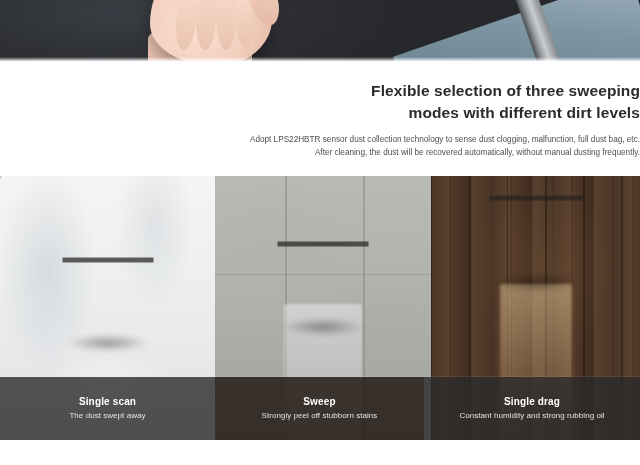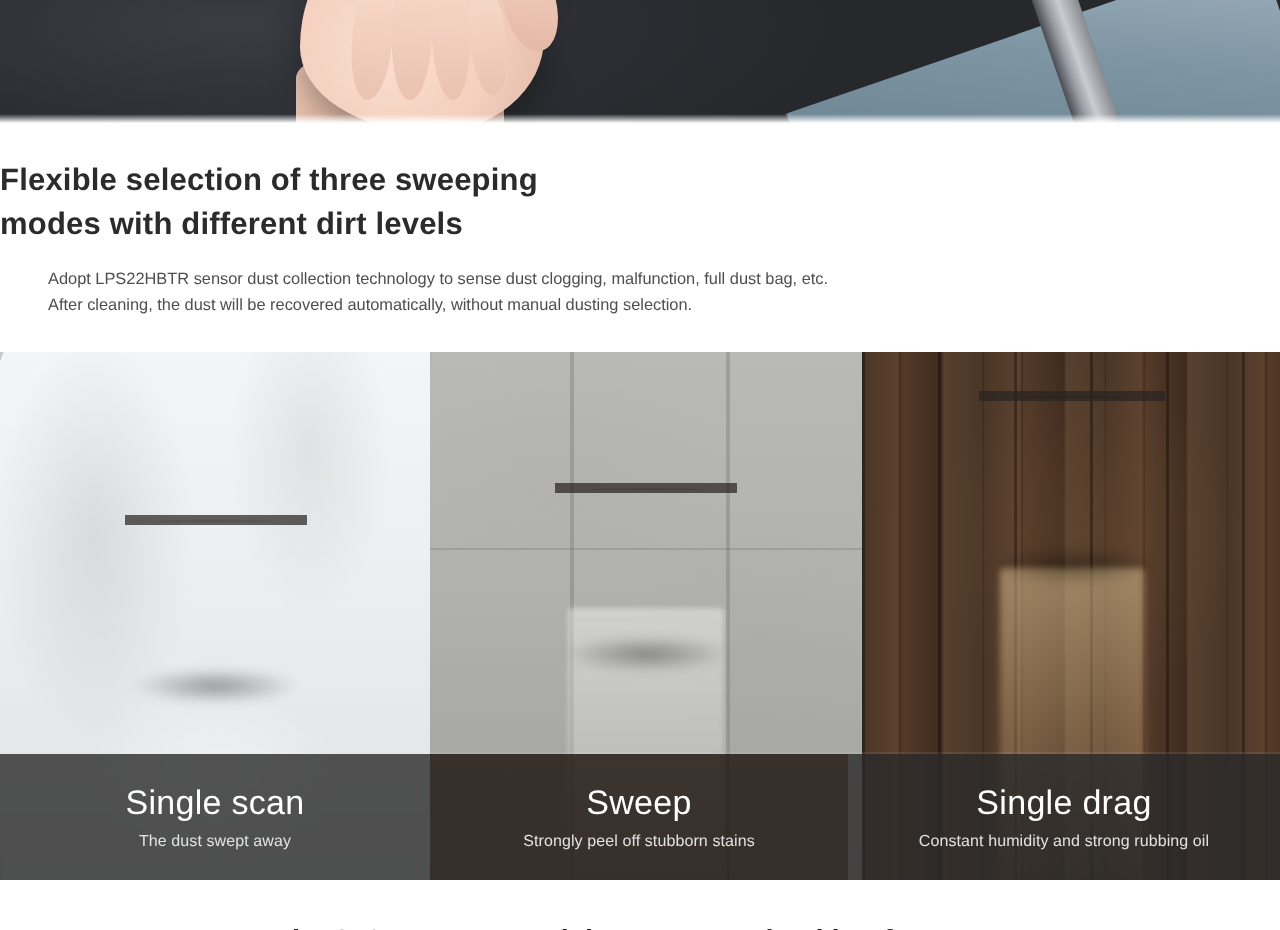--- a/index.html
+++ b/index.html
@@ -67,21 +67,21 @@
     background:linear-gradient(180deg,#f0cab8 0%,#e6bca9 100%);
     border-radius:30% 30% 10% 10%;
   }
   .hero-fade-bottom {
     position:absolute; left:0; right:0; bottom:0; height:5px;
     background:linear-gradient(180deg, rgba(255,255,255,0) 0%, #ffffff 92%);
   }
 
   
   .intro {
-    width:640px; padding:18px 0 16px; background:#ffffff; text-align:left;
+    width:640px; padding:18px 0 16px; background:#ffffff; text-align:right;
   }
   .intro-title {
     font-size:15.5px; font-weight:bold; color:#2b2b2b;
     line-height:1.42; letter-spacing:.1px;
   }
   .intro-title .l2 { display:block; }
   .intro-body {
     margin-top:9px; font-size:8.2px; color:#4e4e4e; line-height:1.62;margin-left:24px;
   }
   .intro-body .l2 { display:block; }
@@ -205,21 +205,21 @@
     border-top:1px solid rgba(255,255,255,.08);
   }
   .caption-cell {
     display:flex; flex-direction:column; align-items:center; justify-content:center;
     text-align:center; color:#ffffff;
   }
   .caption-cell.c1 { width:215px; background:rgba(42,42,42,.80); }
   .caption-cell.c2 { width:216px; background:rgba(42,42,42,.80); }
   .caption-cell.c3 { width:209px; background:rgba(30,22,16,.82); }
   .caption-title {
-    font-size:17px; font-weight:normal; color:#ffffff; letter-spacing:.15px;
+    font-size:10px; font-weight:bold; color:#ffffff; letter-spacing:.15px;
   }
   .caption-sub {
     margin-top:4px; font-size:8px; color:#e2e2e2; letter-spacing:.05px;
   }
 
   
   .outro {
     width:640px; padding-top:21px; background:#ffffff; text-align:center;
   }
   .outro-title {
@@ -245,21 +245,21 @@
     <div class="hero-fade-bottom"></div>
   </div>
 
   <div class="intro">
     <h2 class="intro-title">
       <span class="l1">Flexible selection of three sweeping</span>
       <span class="l2">modes with different dirt levels</span>
     </h2>
     <p class="intro-body">
       <span class="l1">Adopt LPS22HBTR sensor dust collection technology to sense dust clogging, malfunction, full dust bag, etc.</span>
-      <span class="l2">After cleaning, the dust will be recovered automatically, without manual dusting selection.</span>
+      <span class="l2">After cleaning, the dust will be recovered automatically, without manual dusting frequently.</span>
     </p>
   </div>
 
   <div class="panels">
 
     <div class="panel p1">
       <div class="floor-marble"></div>
       <div class="robot r1">
         <div class="shadow"></div>
         <div class="body">

